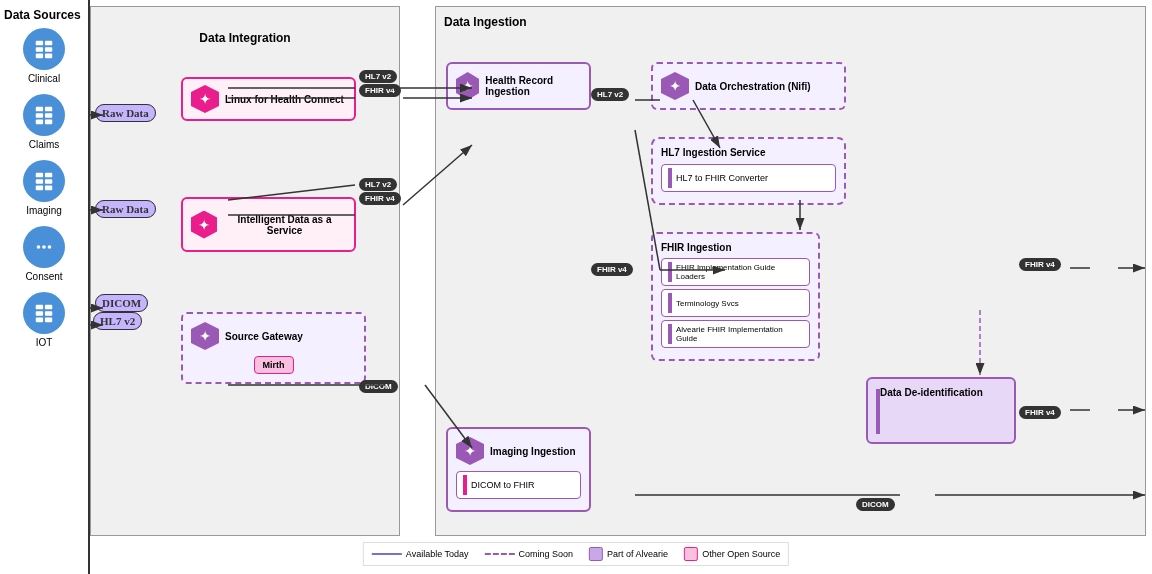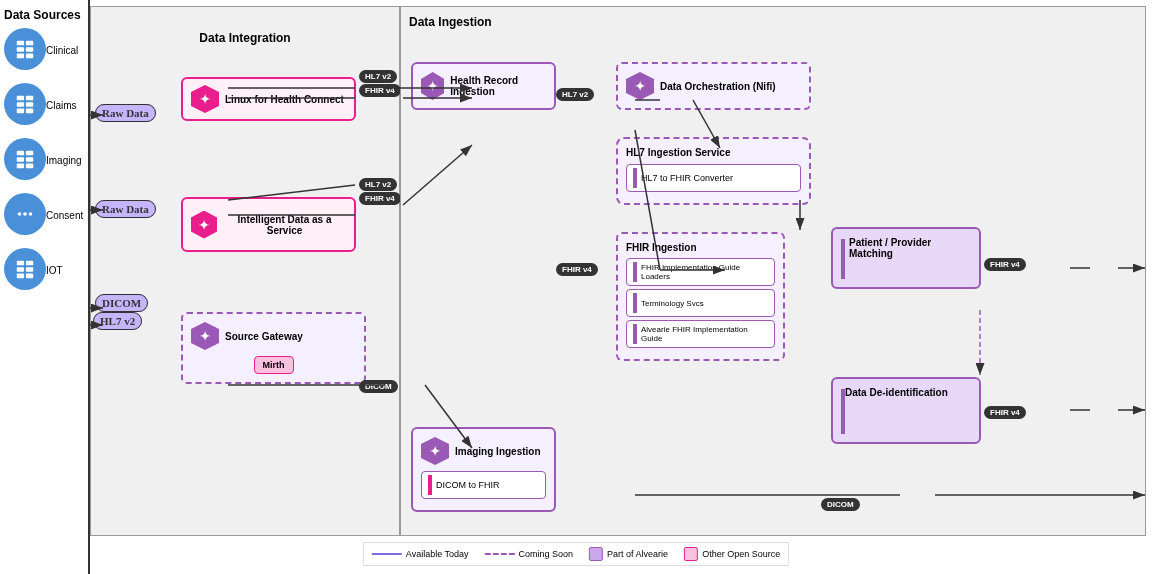--- a/index.html
+++ b/index.html
@@ -28,21 +28,21 @@
       position: relative;
     }
     .section-title {
       font-weight: bold;
       font-size: 12px;
       margin-bottom: 6px;
       line-height: 1.2;
     }
     .source-item {
       display: flex;
-      flex-direction: row;
+      flex-direction: column;
       align-items: center;
       margin-bottom: 10px;
     }
     .source-icon {
       width: 42px;
       height: 42px;
       background: #4a90d9;
       border-radius: 50%;
       display: flex;
       align-items: center;
@@ -371,21 +371,21 @@
         <span class="mirth-box">Mirth</span>
       </div>
 
       <div style="position:absolute;top:372px;left:268px;">
         <span class="pill">DICOM</span>
       </div>
 
     </div>
   </div>
 
-  <div style="position:relative;flex:1;margin:6px 6px 30px 0;">
+  <div style="position:relative;flex:1;margin:6px 6px 30px 0;padding-left:35px;">
     <div style="border:1.5px solid #999;background:#f0f0f0;height:530px;padding:8px;position:relative;">
       <div class="col-title">Data Ingestion</div>
 
       <div style="position:absolute;top:55px;left:10px;width:145px;border:2px solid #9b59b6;border-radius:6px;background:#f5f0ff;padding:8px;">
         <div style="display:flex;align-items:center;gap:6px;">
           <div style="width:28px;height:28px;background:#9b59b6;clip-path:polygon(50% 0%,100% 25%,100% 75%,50% 100%,0% 75%,0% 25%);display:flex;align-items:center;justify-content:center;color:white;font-size:14px;">✦</div>
           <span style="font-weight:bold;font-size:10px;">Health Record Ingestion</span>
         </div>
       </div>
 
@@ -421,26 +421,20 @@
         <div class="inner-box">
           <div class="inner-box-bar"></div>
           <span style="font-size:8px;">Terminology Svcs</span>
         </div>
         <div class="inner-box">
           <div class="inner-box-bar"></div>
           <span style="font-size:8px;">Alvearie FHIR Implementation Guide</span>
         </div>
       </div>
 
-      <div style="position:absolute;top:220px;left:430px;width:150px;border:2px solid #9b59b6;border-radius:6px;background:#e8d8f8;padding:8px;">
-        <div style="display:flex;align-items:flex-start;gap:4px;">
-          <div style="width:4px;height:40px;background:#9b59b6;flex-shrink:0;margin-top:2px;"></div>
-          <span style="font-weight:bold;font-size:10px;">Patient / Provider Matching</span>
-        </div>
-      </div>
 
       <div style="position:absolute;top:250px;left:583px;">
         <span class="pill">FHIR v4</span>
       </div>
 
       <div style="position:absolute;top:370px;left:430px;width:150px;border:2px solid #9b59b6;border-radius:6px;background:#e8d8f8;padding:8px;">
         <div style="display:flex;align-items:flex-start;">
           <div style="width:4px;height:45px;background:#9b59b6;flex-shrink:0;margin-top:2px;"></div>
           <span style="font-weight:bold;font-size:10px;">Data De-identification</span>
         </div>

